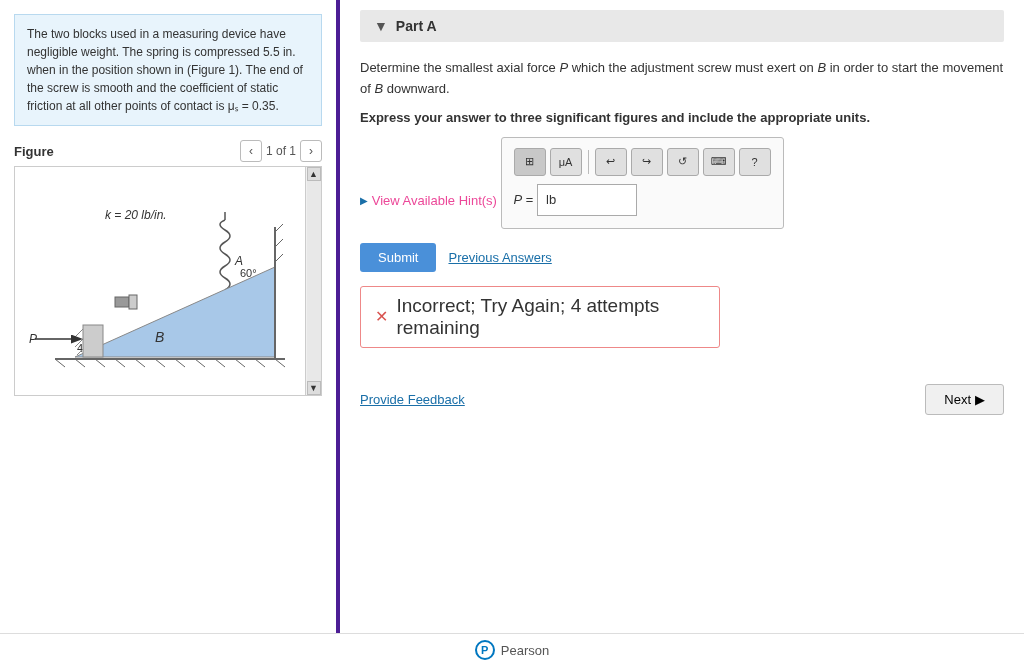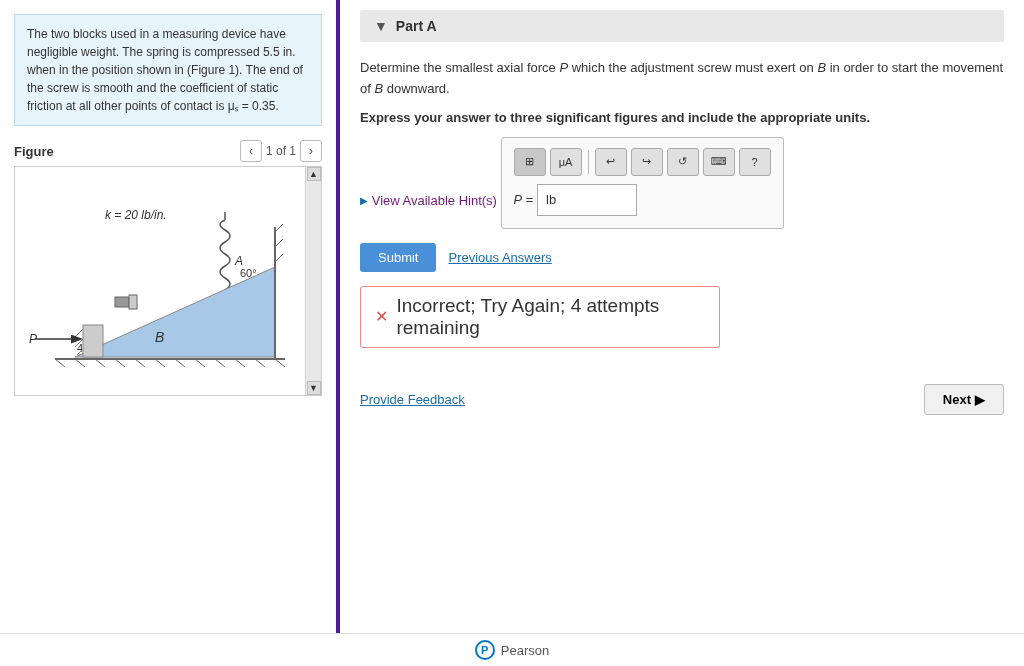--- a/index.html
+++ b/index.html
@@ -143,21 +143,21 @@
       line-height: 1.6;
       margin-bottom: 10px;
       color: #333;
     }
     .bold-instruction {
       font-weight: bold;
       font-size: 13px;
       margin-bottom: 12px;
     }
     .hint-link {
-      color: #701a75;
+      color: #ec4899;
       text-decoration: none;
       font-size: 13px;
       display: inline-flex;
       align-items: center;
       margin-bottom: 14px;
     }
     .hint-link:before {
       content: '▶';
       font-size: 10px;
       margin-right: 4px;
@@ -291,21 +291,20 @@
     .next-btn {
       background: #f0f0f0;
       border: 1px solid #bbb;
       padding: 7px 18px;
       font-size: 13px;
       border-radius: 3px;
       cursor: pointer;
       display: flex;
       align-items: flex-start;
       gap: 4px;
-      font-weight: bold;
     }
     
     .footer {
       position: fixed;
       bottom: 0;
       left: 0;
       width: 1024px;
       background: #fff;
       border-top: 1px solid #ddd;
       padding: 6px 0;

